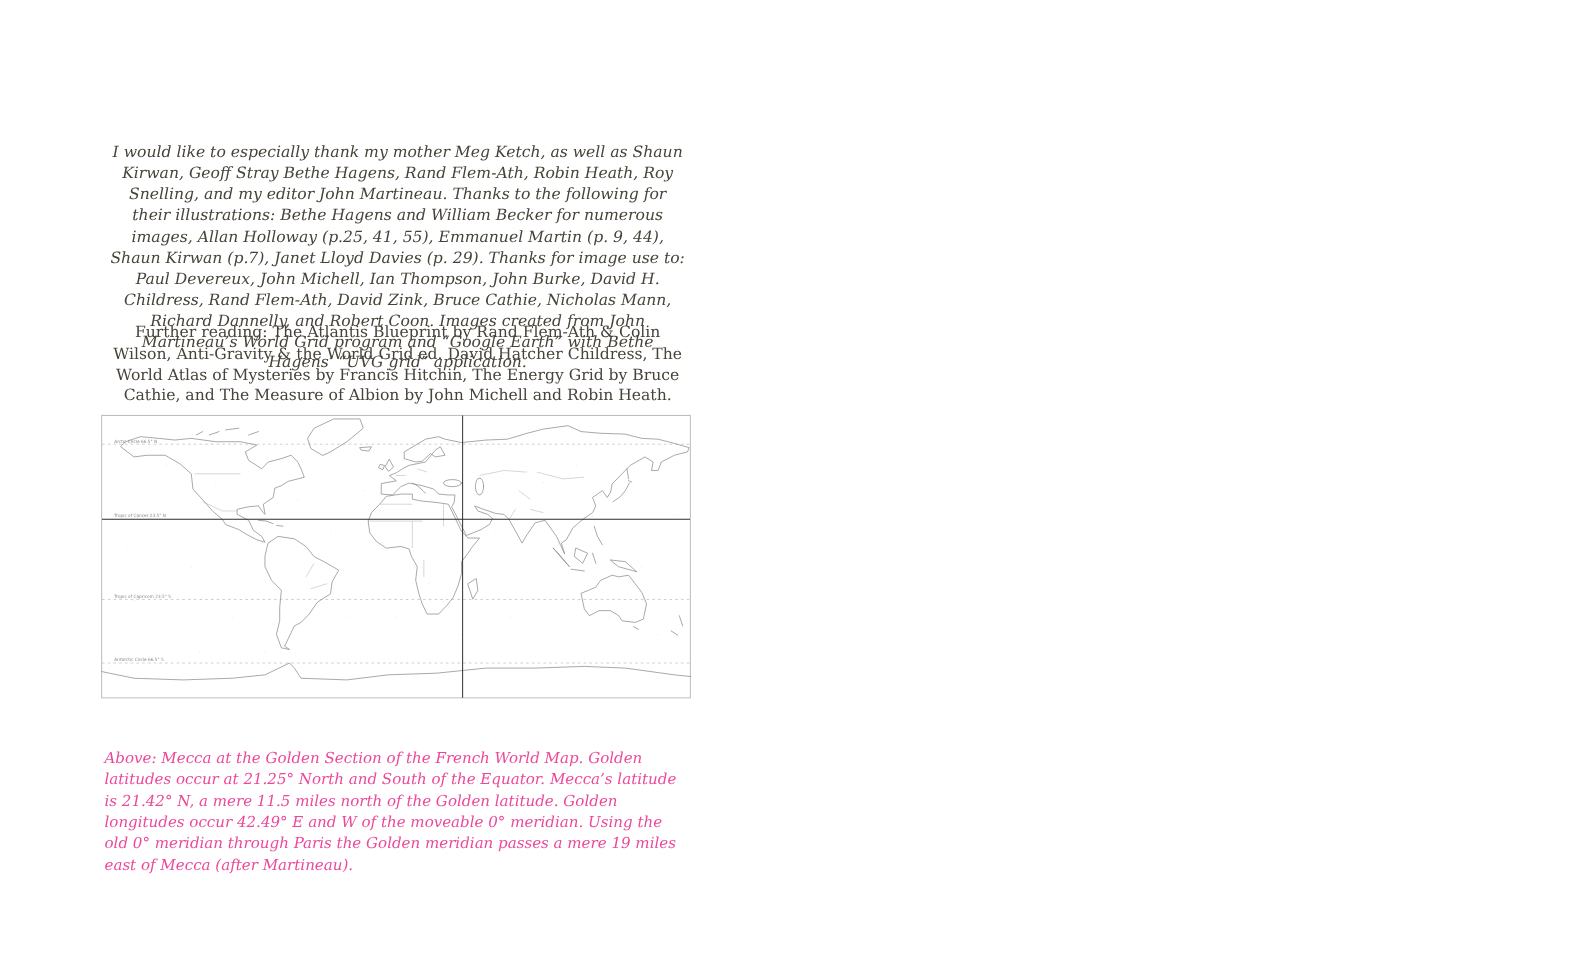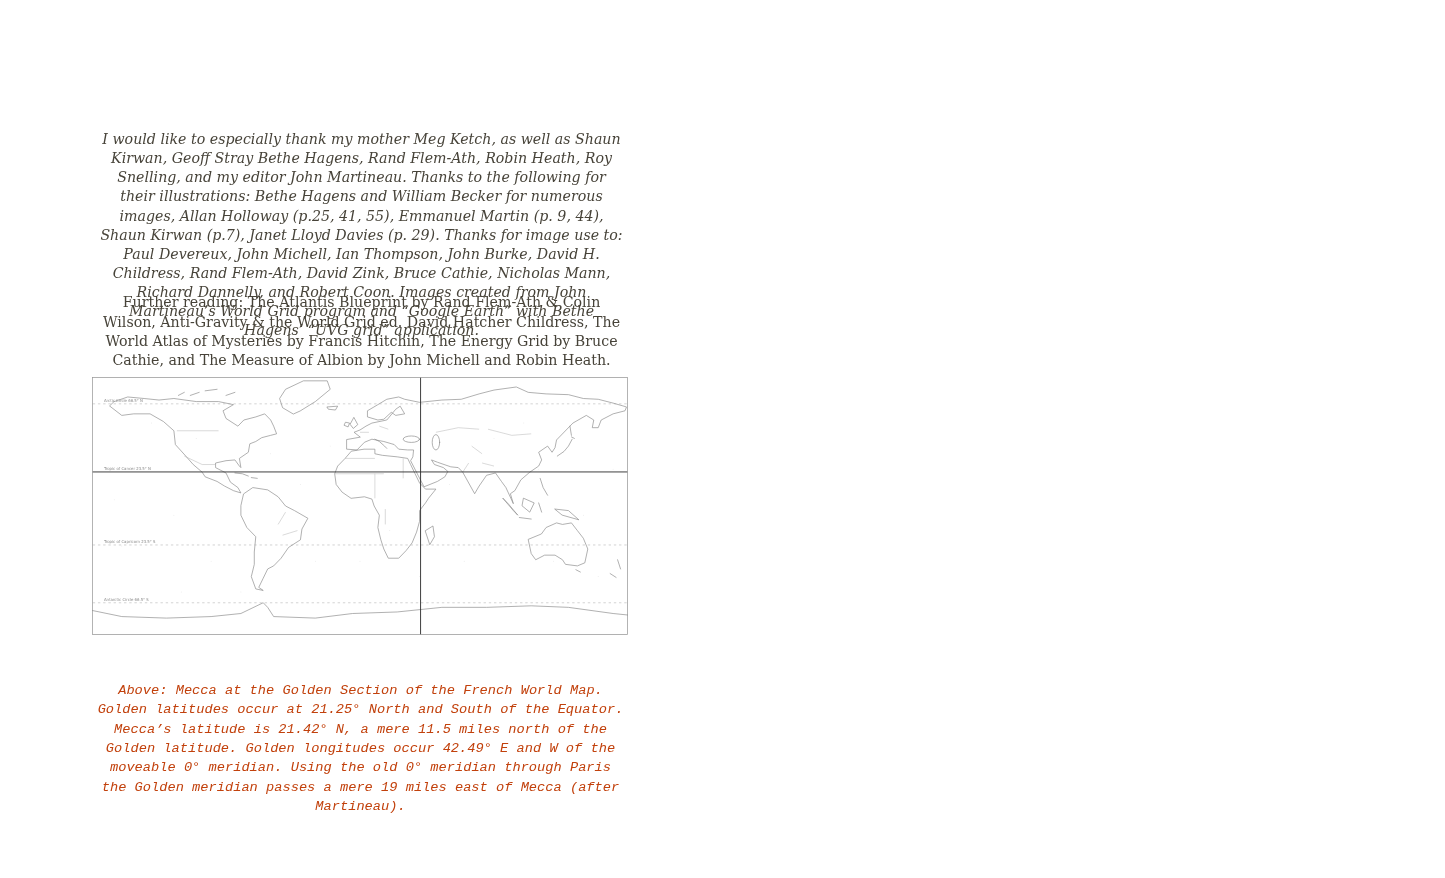--- a/index.html
+++ b/index.html
@@ -26,21 +26,21 @@
   .seg-r{font-style:normal;}
 
   .map-figure{
     position:absolute;left:92px;top:377px;width:536px;height:258px;margin:0;
   }
   .map-figure svg{display:block;width:100%;height:100%;}
 
   .caption{
     position:absolute;left:95px;top:667px;width:531px;
     font-style:italic;font-size:13.7px;line-height:19.4px;
-    text-align:center;color:#c2410c;font-family:Liberation Mono, monospace;
+    color:#ec4899;
   }
 </style>
 </head>
 <body>
 
 <div class="page page-left">
 
   <p class="ack">I would like to especially thank my mother Meg Ketch, as well as Shaun Kirwan, Geoff Stray Bethe Hagens, Rand Flem-Ath, Robin Heath, Roy Snelling, and my editor John Martineau.  Thanks to the following for their illustrations: Bethe Hagens and William Becker for numerous images,  Allan Holloway (p.25, 41, 55), Emmanuel Martin (p. 9, 44), Shaun Kirwan (p.7), Janet Lloyd Davies (p. 29).  Thanks for image use to: Paul Devereux, John Michell, Ian Thompson, John Burke, David H. Childress, Rand Flem-Ath, David Zink, Bruce Cathie, Nicholas Mann, Richard Dannelly, and Robert Coon.  Images created from John Martineau’s World Grid program and “Google Earth” with Bethe Hagens’ “UVG grid” application.</p>
 
   <p class="further"><span class="seg-i">Further reading: </span><span class="seg-r">The Atlantis Blueprint </span><span class="seg-i">by Rand Flem-Ath &amp; Colin Wilson, </span><span class="seg-r">Anti-Gravity &amp; the World Grid </span><span class="seg-i">ed. David Hatcher Childress, </span><span class="seg-r">The World Atlas of Mysteries </span><span class="seg-i">by Francis Hitchin, </span><span class="seg-r">The Energy Grid </span><span class="seg-i">by Bruce Cathie, and </span><span class="seg-r">The Measure of Albion </span><span class="seg-i">by John Michell and Robin Heath.</span></p>

